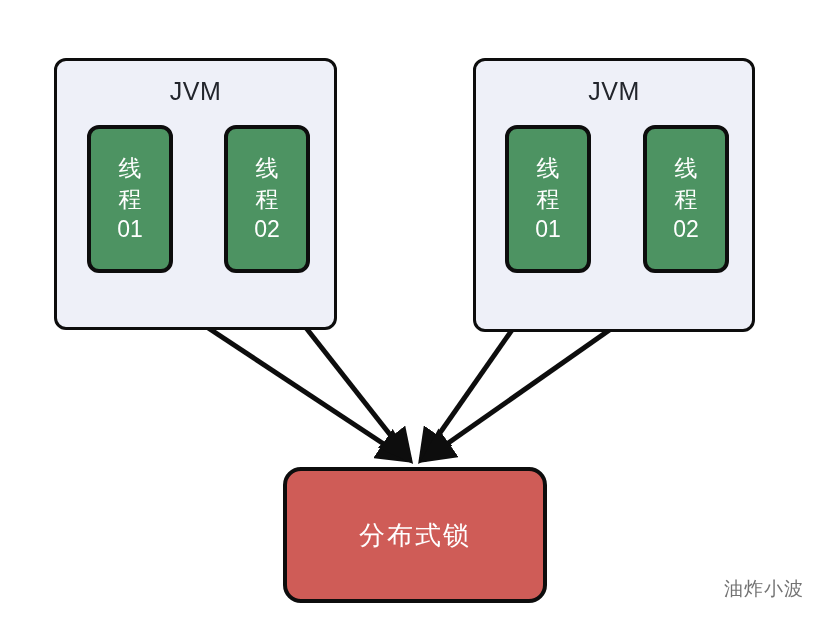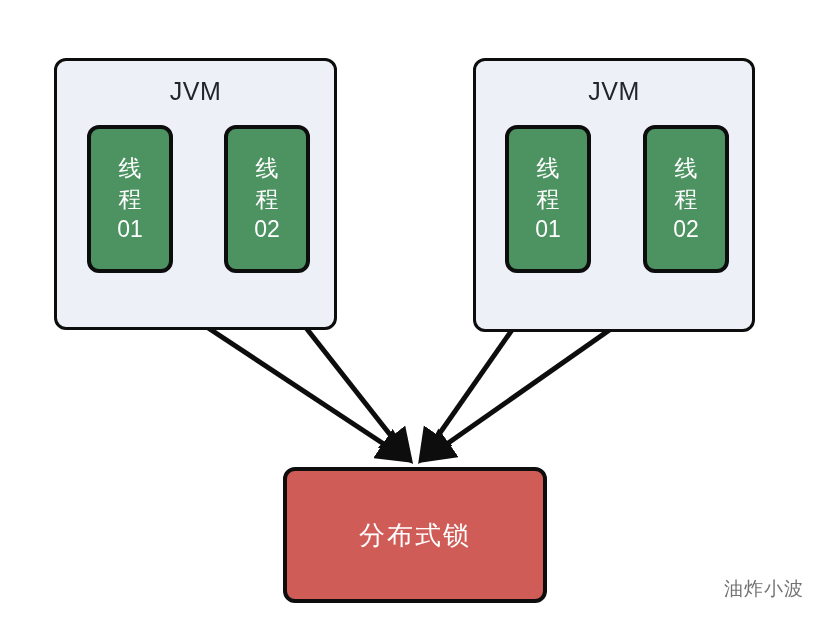--- a/index.html
+++ b/index.html
@@ -65,21 +65,21 @@
     text-align: center;
   }
   .lock-box {
     position: absolute;
     left: 283px;
     top: 467px;
     width: 264px;
     height: 136px;
     background: #cf5c57;
     border: 4px solid #0d0d0d;
-    border-radius: 12px;
+    border-radius: 18px;
     box-sizing: border-box;
     display: flex;
     align-items: center;
     justify-content: center;
     color: #ffffff;
     font-size: 26px;
     letter-spacing: 2px;
   }
   .watermark {
     position: absolute;

